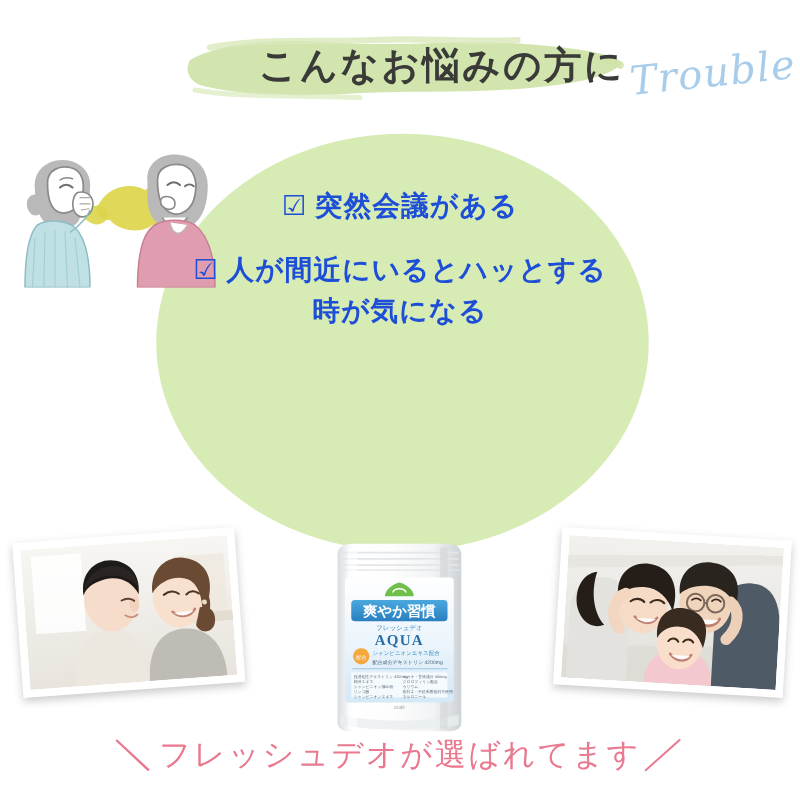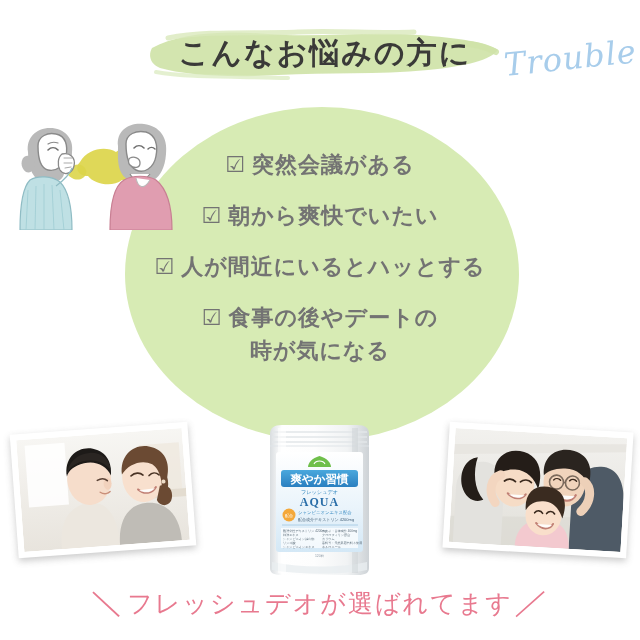--- a/index.html
+++ b/index.html
@@ -31,21 +31,21 @@
   }
   .brush svg { display: block; width: 100%; height: 100%; }
 
   #page-title {
     position: absolute;
     left: 150px;
     top: 27px;
     width: 350px;
     height: 52px;
     line-height: 52px;
-    text-align: center;
+    text-align: right;
     font-size: 30px;
     font-weight: bold;
     letter-spacing: 2px;
     color: #3a3a38;
     white-space: nowrap;
   }
 
   #trouble-script {
     position: absolute;
     left: 505px;
@@ -76,21 +76,21 @@
   
   #checklist {
     position: absolute;
     left: 60px;
     top: 150px;
     width: 520px;
     text-align: center;
   }
   .check-row {
     display: block;
-    color: #737373;
+    color: #1d4ed8;
     font-size: 22px;
     font-weight: bold;
     letter-spacing: 1px;
     margin-bottom: 21px;
     white-space: nowrap;
   }
   .check-row .cbox {
     display: inline-block;
     margin-right: 6px;
     font-weight: normal;
@@ -137,21 +137,21 @@
     width: 172px;
     height: 114px;
     transform: rotate(3.4deg);
   }
   .photo svg { display: block; width: 100%; height: 100%; }
 
   
   #product-pouch {
     position: absolute;
     left: 262px;
-    top: 422px;
+    top: 432px;
     width: 115px;
     height: 155px;
   }
   #product-pouch svg { display: block; width: 100%; height: 100%; }
 
   
   #bottom-copy {
     position: absolute;
     left: 0;
     top: 582px;
@@ -244,27 +244,21 @@
                C140,63 124,63 116,68 Z" fill="#e09db0" stroke="#c87f93" stroke-width="1.2"></path>
       <path d="M128,66 C130,76 136,78 142,68" fill="#ffffff" stroke="#b9b9b9" stroke-width="1.1"></path>
     </svg>
   </div>
 
   <div id="checklist">
     <span class="check-row">
       <span class="cbox">☑</span><span>突然会議がある</span>
     </span>
     <span class="check-row">
-      <span class="cbox">☑</span><span>朝から爽快でいたい</span>
-    </span>
-    <span class="check-row">
       <span class="cbox">☑</span><span>人が間近にいるとハッとする</span>
-    </span>
-    <span class="check-row">
-      <span class="cbox">☑</span><span>食事の後やデートの</span>
     </span>
     <span class="check-row second-line">
       <span>時が気になる</span>
     </span>
   </div>
 
   <div class="photo" id="photo-couple">
     <div class="inner">
       <svg viewBox="0 0 166 112" preserveAspectRatio="xMidYMid slice" aria-hidden="true">
         <defs>

